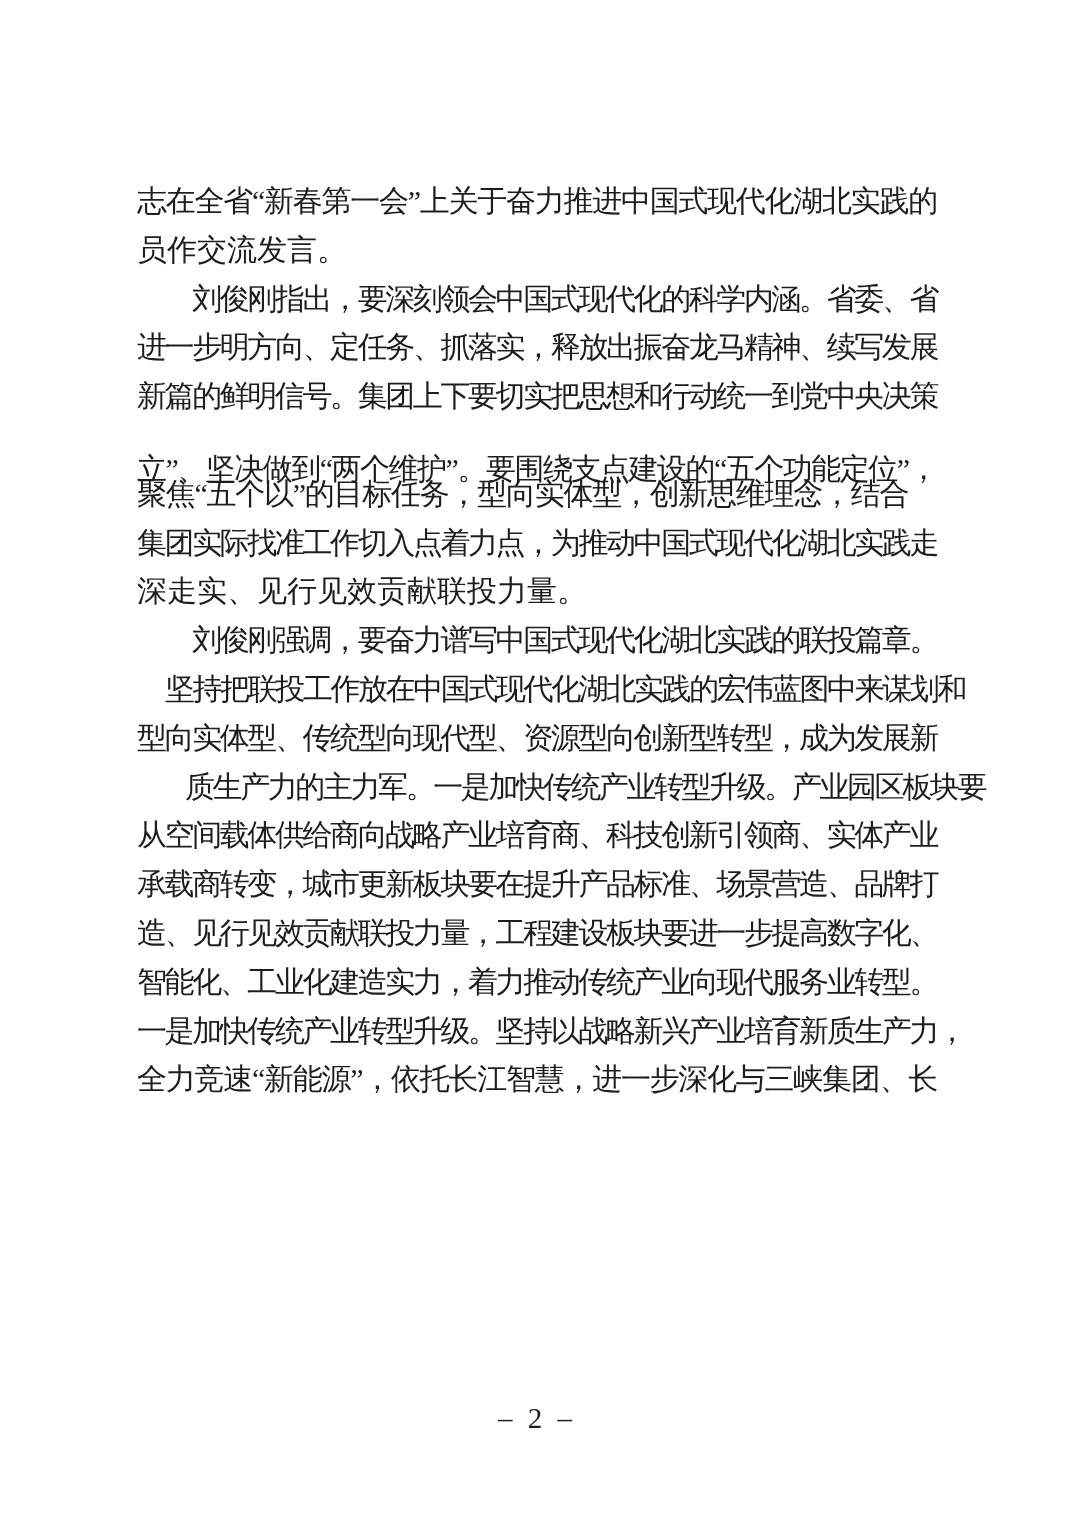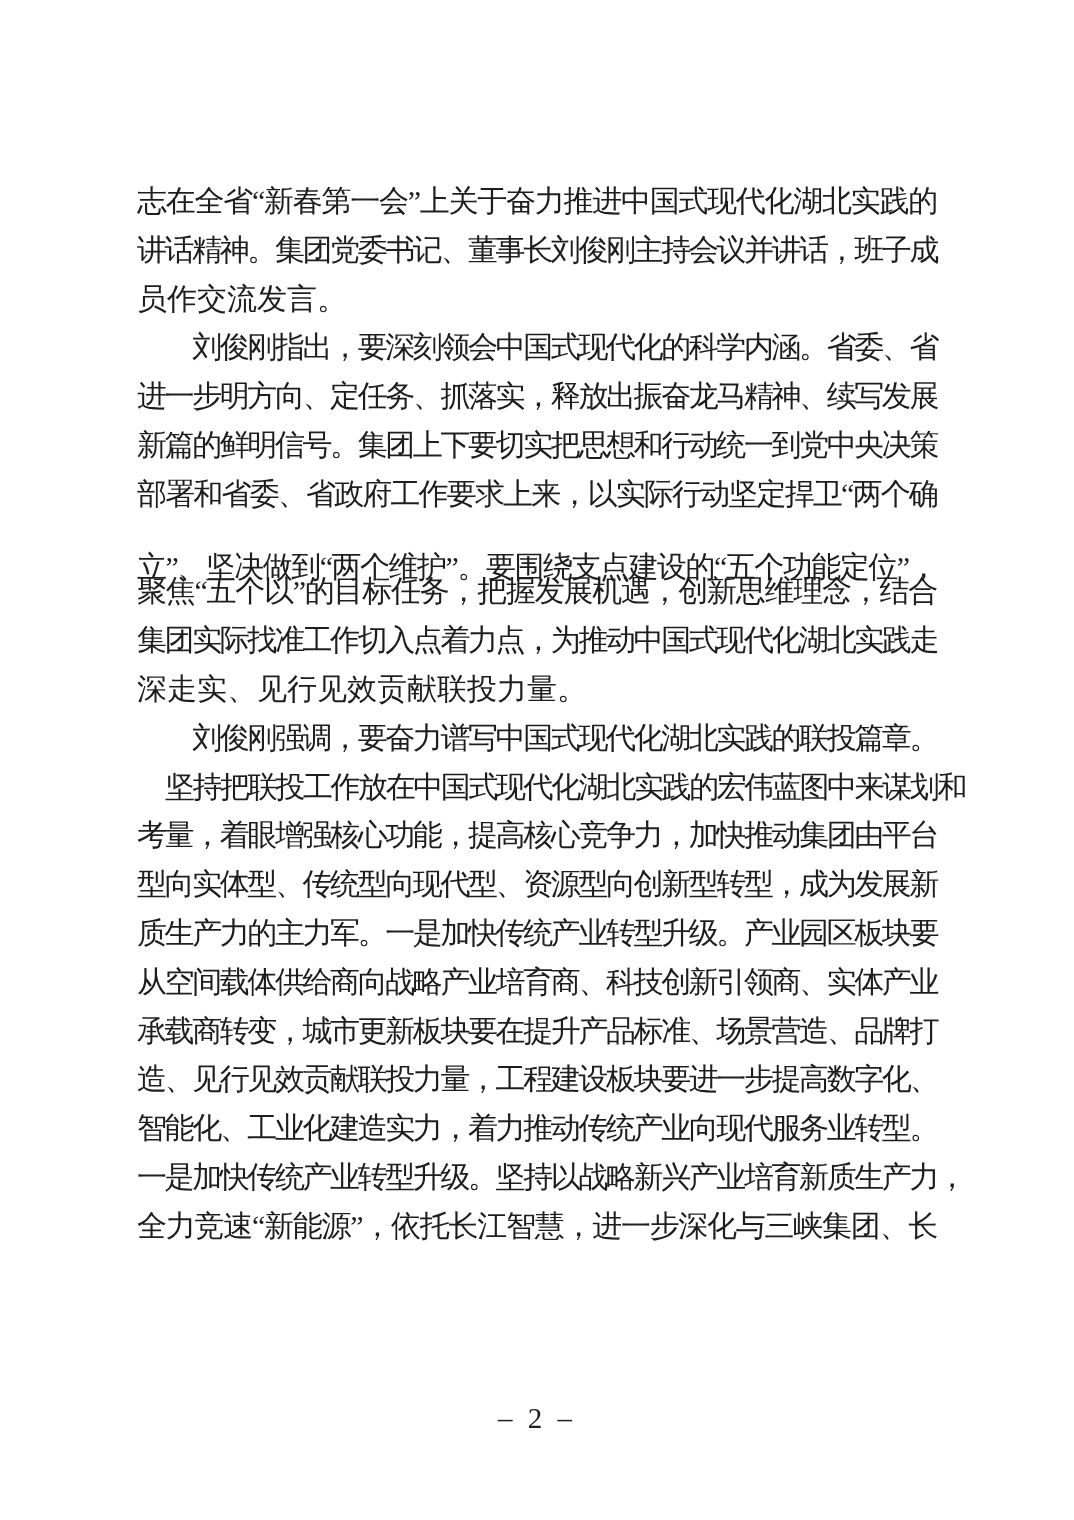--- a/index.html
+++ b/index.html
@@ -49,41 +49,38 @@
     letter-spacing: 4px;
   }
 </style>
 </head>
 <body>
 
 <div class="doc-body">
 
   <div class="paragraph">
     <div class="line justify"><span class="t" style="letter-spacing: -1.26347px;">志在全省“新春第一会”上关于奋力推进中国式现代化湖北实践的</span></div>
-    <div class="line justify"><span class="t" style="letter-spacing: -2.41379px;">讲话精神。集团党委书记、董事长刘俊刚主持会议并讲话，班子成</span></div>
     <div class="line short"><span class="t">员作交流发言。</span></div>
   </div>
 
   <div class="paragraph">
     <div class="line justify"><span class="t" style="letter-spacing: -2.41379px;">　　刘俊刚指出，要深刻领会中国式现代化的科学内涵。省委、省</span></div>
     <div class="line justify"><span class="t" style="letter-spacing: -2.41379px;">进一步明方向、定任务、抓落实，释放出振奋龙马精神、续写发展</span></div>
     <div class="line justify"><span class="t" style="letter-spacing: -2.41379px;">新篇的鲜明信号。集团上下要切实把思想和行动统一到党中央决策</span></div>
-    <div class="line justify"><span class="t" style="letter-spacing: -1.8389px;">部署和省委、省政府工作要求上来，以实际行动坚定捍卫“两个确</span></div>
     <div class="line justify"><span class="t" style="letter-spacing: -1.50252px; margin-top: 24px;">立”、坚决做到“两个维护”。要围绕支点建设的“五个功能定位”，</span></div>
-    <div class="line justify"><span class="t" style="letter-spacing: -1.26347px;">聚焦“五个以”的目标任务，把握发展机遇，创新思维理念，结合</span></div>
+    <div class="line justify"><span class="t" style="letter-spacing: -1.26347px;">聚焦“五个以”的目标任务，型向实体型，创新思维理念，结合</span></div>
     <div class="line justify"><span class="t" style="letter-spacing: -2.41379px;">集团实际找准工作切入点着力点，为推动中国式现代化湖北实践走</span></div>
     <div class="line short"><span class="t">深走实、见行见效贡献联投力量。</span></div>
   </div>
 
   <div class="paragraph">
     <div class="line justify"><span class="t" style="letter-spacing: -2.41379px;">　　刘俊刚强调，要奋力谱写中国式现代化湖北实践的联投篇章。</span></div>
     <div class="line justify"><span class="t" style="letter-spacing: -2.41379px; margin-left: 28px;">坚持把联投工作放在中国式现代化湖北实践的宏伟蓝图中来谋划和</span></div>
-    <div class="line justify"><span class="t" style="letter-spacing: -2.41379px;">考量，着眼增强核心功能，提高核心竞争力，加快推动集团由平台</span></div>
     <div class="line justify"><span class="t" style="letter-spacing: -2.41379px;">型向实体型、传统型向现代型、资源型向创新型转型，成为发展新</span></div>
-    <div class="line justify"><span class="t" style="letter-spacing: -2.41379px;">质生产力的主力军。一是加快传统产业转型升级。产业园区板块要</span></div>
+    <div class="line justify"><span class="t" style="letter-spacing: -2.41379px; margin-left: 48px;">质生产力的主力军。一是加快传统产业转型升级。产业园区板块要</span></div>
     <div class="line justify"><span class="t" style="letter-spacing: -2.41379px; text-align: center;">从空间载体供给商向战略产业培育商、科技创新引领商、实体产业</span></div>
     <div class="line justify"><span class="t" style="letter-spacing: -2.41379px;">承载商转变，城市更新板块要在提升产品标准、场景营造、品牌打</span></div>
     <div class="line justify"><span class="t" style="letter-spacing: -2.41379px;">造、见行见效贡献联投力量，工程建设板块要进一步提高数字化、</span></div>
     <div class="line justify"><span class="t" style="letter-spacing: -2.41379px;">智能化、工业化建造实力，着力推动传统产业向现代服务业转型。</span></div>
     <div class="line justify"><span class="t" style="letter-spacing: -2.41379px;">一是加快传统产业转型升级。坚持以战略新兴产业培育新质生产力，</span></div>
     <div class="line justify"><span class="t" style="letter-spacing: -1.26347px;">全力竞速“新能源”，依托长江智慧，进一步深化与三峡集团、长</span></div>
   </div>
 
 </div>
 

